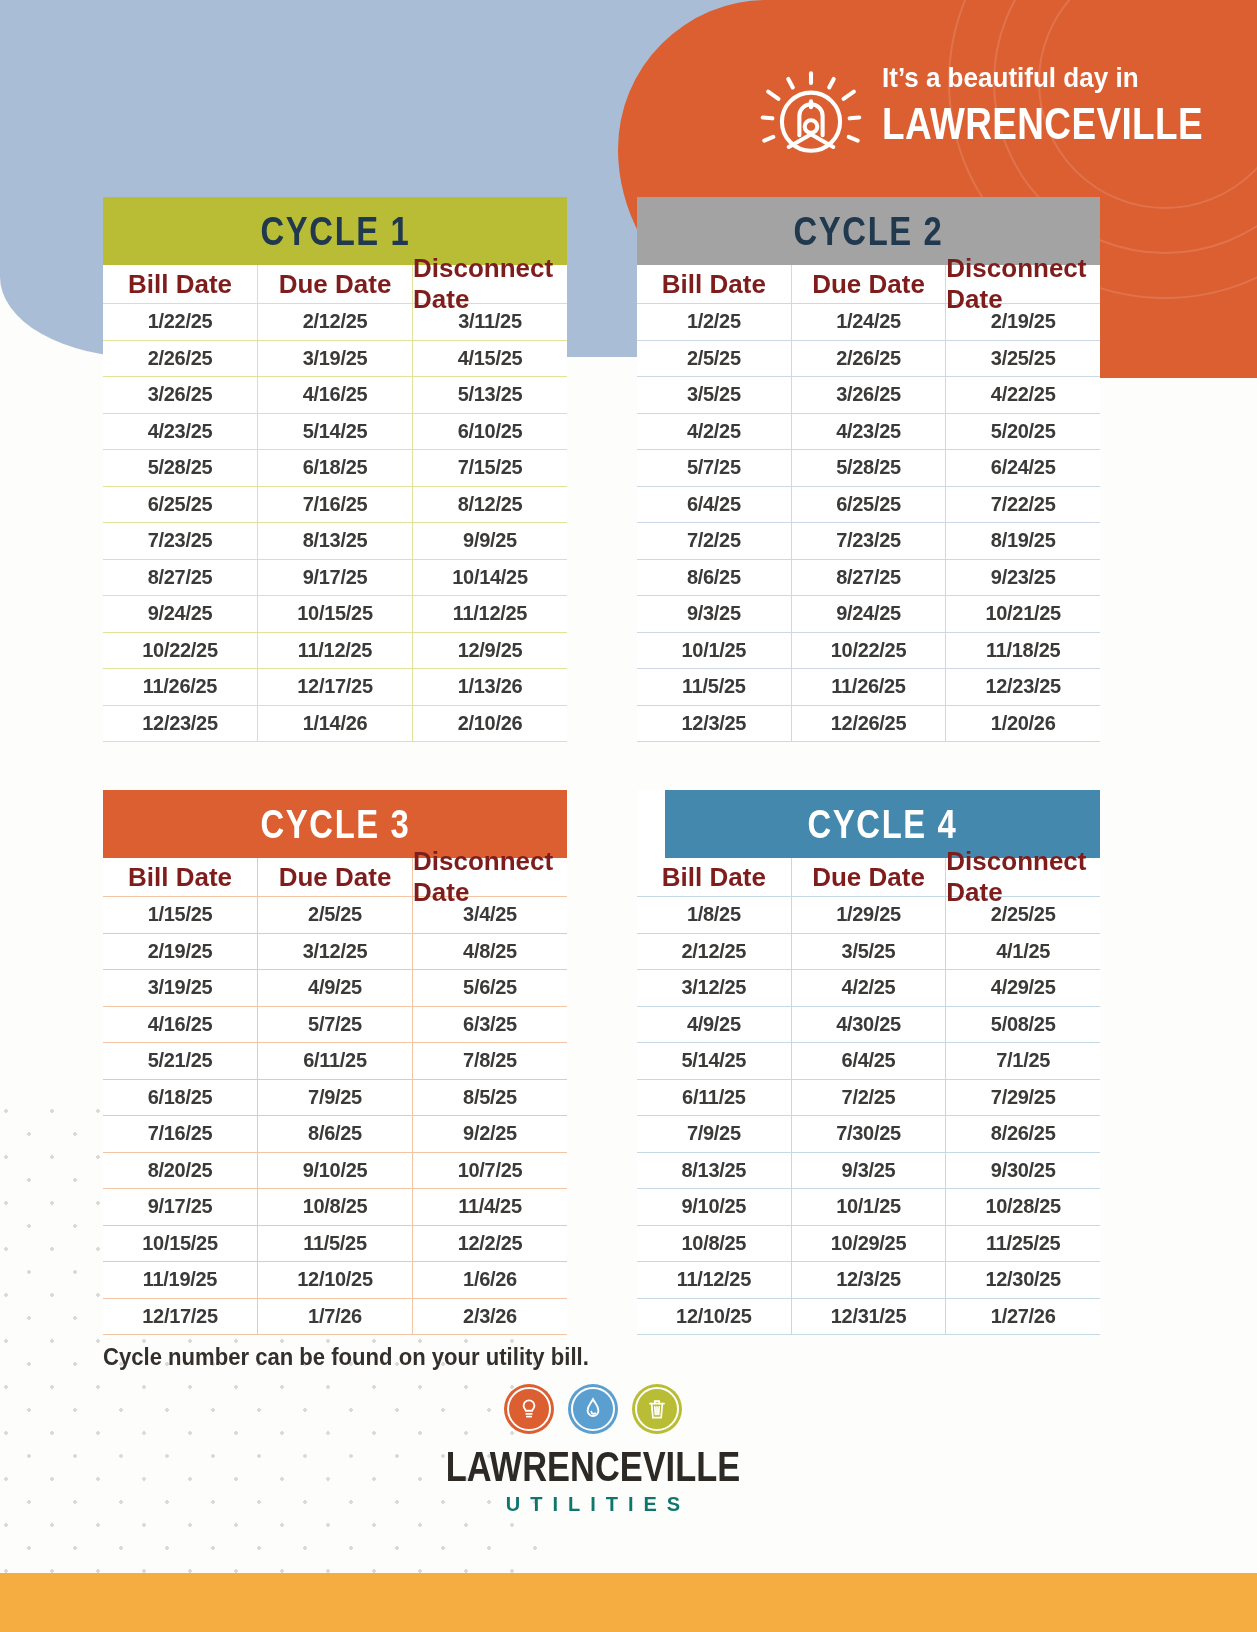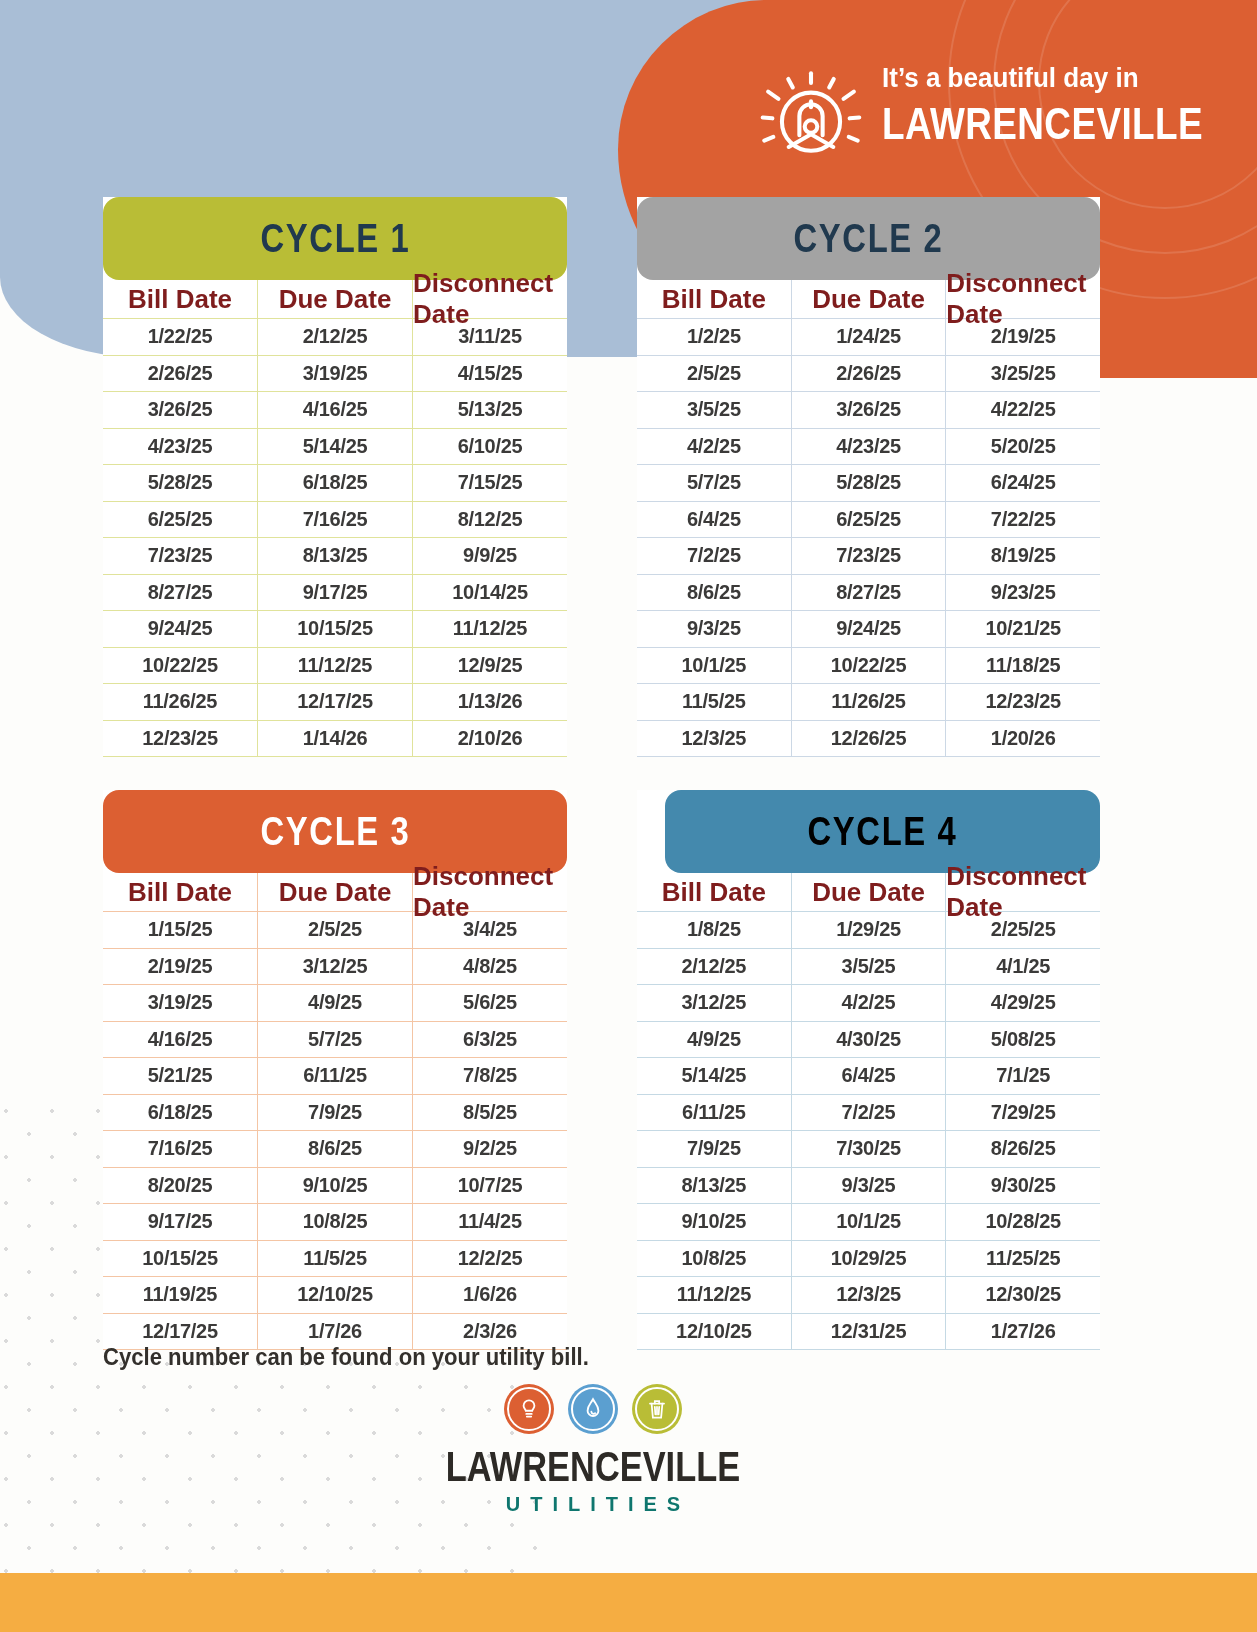--- a/index.html
+++ b/index.html
@@ -23,21 +23,21 @@
   .tagline .l1{font-size:28px;font-weight:bold;transform:scaleX(.93);transform-origin:left;white-space:nowrap;}
   .tagline .l2{font-size:45px;font-weight:bold;letter-spacing:.5px;transform:scaleX(.82);transform-origin:left;margin-top:4px;white-space:nowrap;}
   .sun{position:absolute;left:748px;top:50px;z-index:3;}
 
   
   .ctable{position:absolute;width:464px;background:#fff;z-index:2;}
   .t1{left:103px;top:197px;}
   .t2{left:637px;top:197px;width:463px;}
   .t3{left:103px;top:790px;}
   .t4{left:637px;top:790px;width:463px;}
-  .chead{height:83px;display:flex;align-items:center;justify-content:center;border-radius:16px;}
+  .chead{height:68px;display:flex;align-items:center;justify-content:center;}
   .chead .clabel{font-size:40px;font-weight:bold;letter-spacing:2px;transform:scaleX(.82);}
   .colrow{display:flex;height:38px;border-bottom:1.5px solid var(--line);}
   .trow{display:flex;height:35.5px;border-bottom:1.5px solid var(--line);}
   .cell{flex:1;display:flex;align-items:center;justify-content:center;}
   .cell + .cell{border-left:1.5px solid var(--line);}
   .colhead{color:#7f1d1d;font-weight:bold;font-size:26px;}
   .datecell{color:#3b3a39;font-weight:bold;font-size:20px;letter-spacing:-.3px;}
 
   .footnote{position:absolute;left:103px;top:1344px;z-index:2;color:#33302c;font-size:23px;font-weight:bold;
             transform:scaleX(.96);transform-origin:left;}
@@ -307,21 +307,21 @@
         </div>
         <div class="trow">
           <div class="cell datecell">12/17/25</div>
           <div class="cell datecell">1/7/26</div>
           <div class="cell datecell">2/3/26</div>
         </div>
       </div>
   </div>
 
   <div class="ctable t4" style="--line: #c5d9e4;">
-    <div class="chead" style="background: rgb(68, 137, 173); color: #000000; margin-left: 28px;">
+    <div class="chead" style="background: rgb(68, 137, 173); color: #ffffff; margin-left: 28px;">
       <span class="clabel">CYCLE 4</span>
     </div>
     <div class="colrow">
         <div class="cell colhead">Bill Date</div>
         <div class="cell colhead">Due Date</div>
         <div class="cell colhead">Disconnect Date</div>
       </div>
     <div class="tbody">
         <div class="trow">
           <div class="cell datecell">1/8/25</div>

